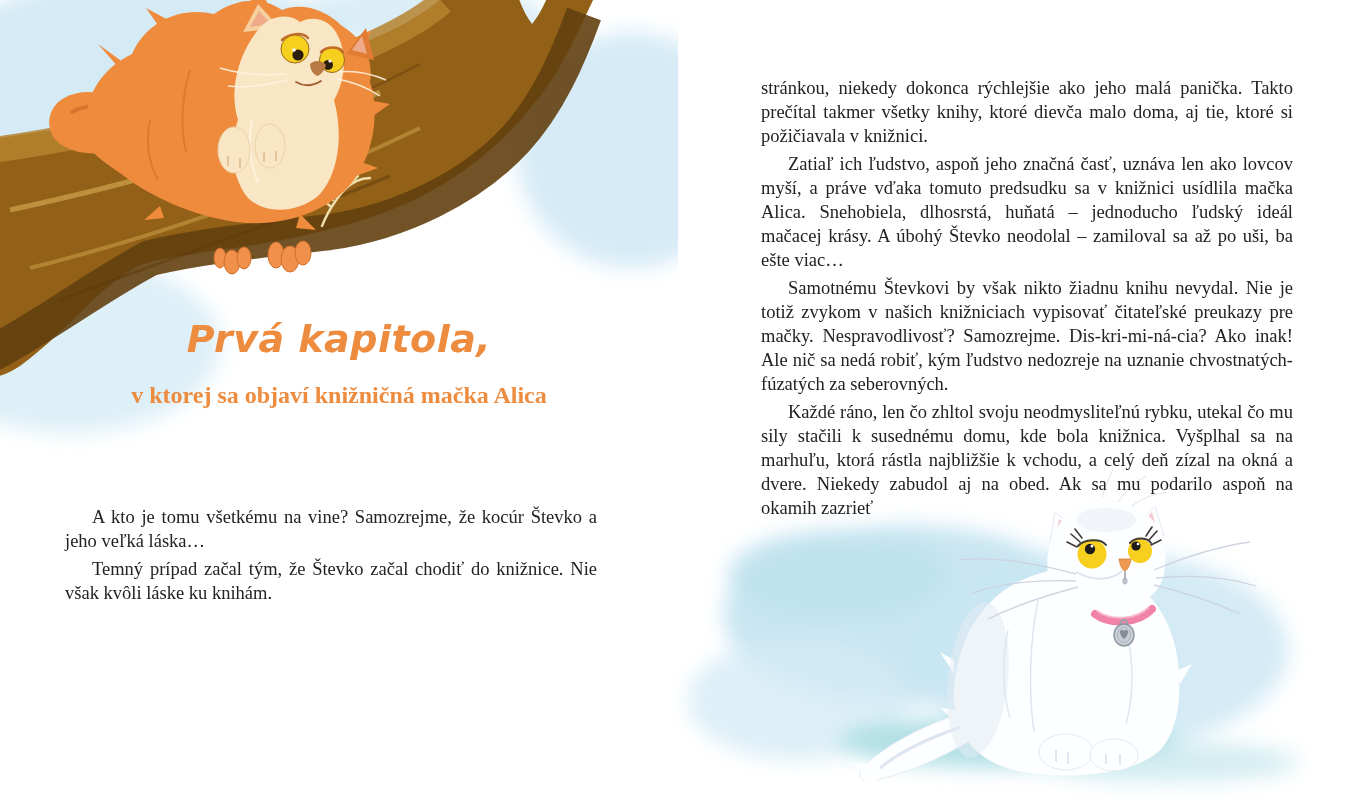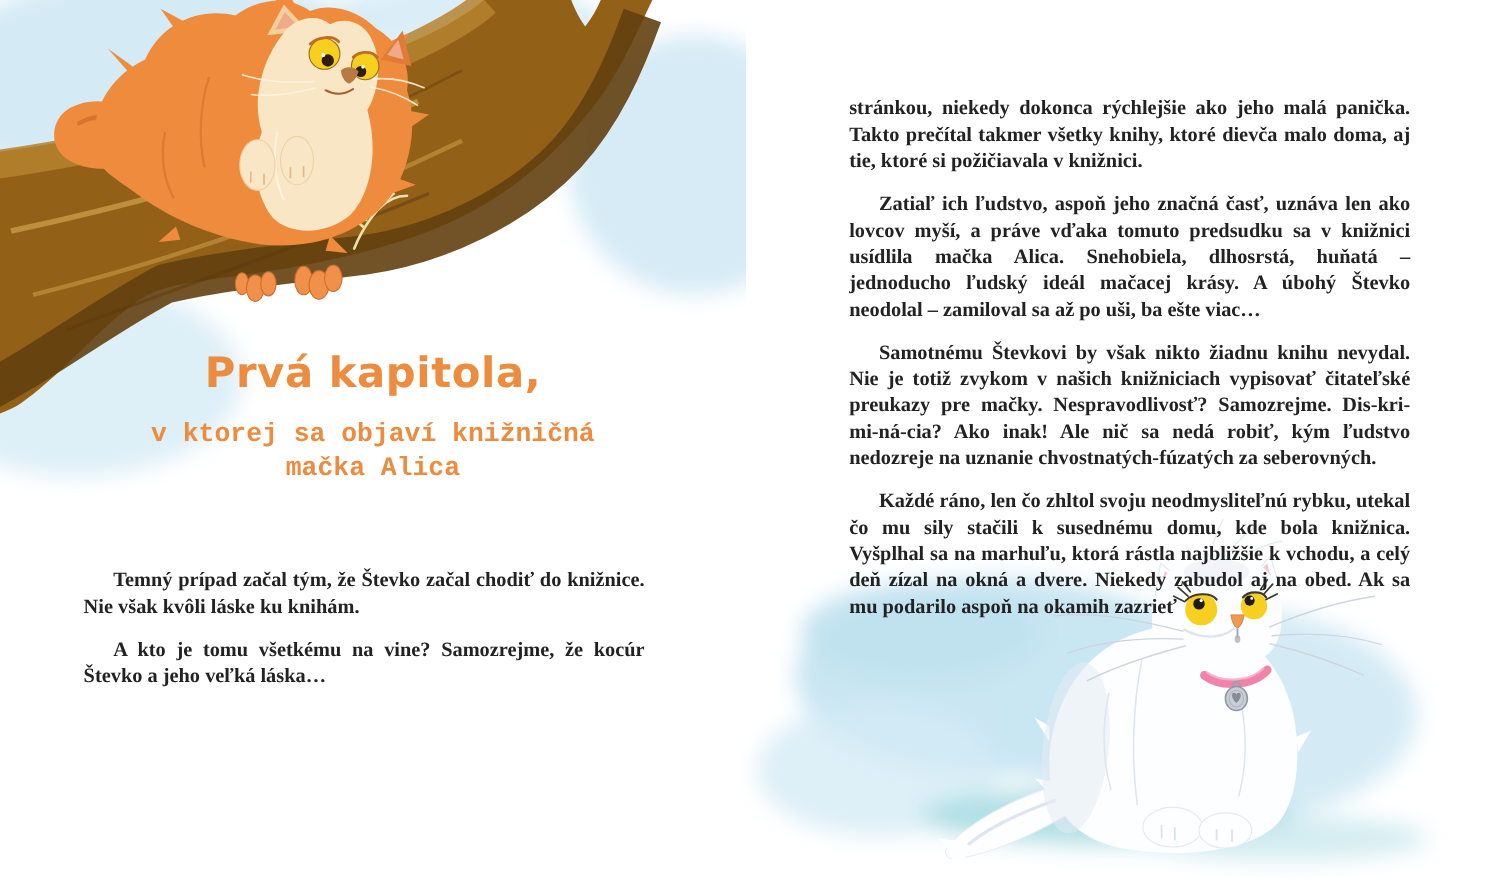--- a/index.html
+++ b/index.html
@@ -8,29 +8,29 @@
   .spread{position:relative;width:1356px;height:800px;background:var(--paper,#ffffff);overflow:hidden;}
   .page{position:absolute;top:0;width:678px;height:800px;}
   .page-left{left:0;}
   .page-right{left:678px;}
   .illu{position:absolute;display:block;}
   .illu-left{left:0;top:0;width:678px;height:480px;z-index:1;}
   .illu-right{left:0;top:480px;width:678px;height:320px;overflow:visible;z-index:1;}
   .soft{filter:blur(10px);}
   .chapter-title{position:absolute;left:0;width:678px;top:318px;margin:0;text-align:center;
       font-family:"DejaVu Sans", sans-serif;font-weight:bold;font-size:38px;line-height:42px;
-      letter-spacing:.5px;color:var(--accent_orange,#ED8B3E);white-space:nowrap;z-index:3;}
+      letter-spacing:.5px;color:var(--accent_orange,#ED8B3E);white-space:nowrap;z-index:3;font-style:italic;}
   .chapter-subtitle{position:absolute;left:124px;width:430px;top:380px;margin:0;text-align:center;
-      font-family:Liberation Mono, monospace;font-weight:bold;font-size:24px;line-height:31px;
+      font-family:Liberation Serif, serif;font-weight:bold;font-size:24px;line-height:31px;
       color:var(--accent_orange,#ED8B3E);z-index:3;}
   .body-text{position:absolute;width:540px;color:var(--body_text,#222222);
       font-size:18.5px;line-height:24px;text-align:justify;z-index:3;}
   .body-text-left{left:61px;top:501px;}
   .body-text-right{left:79px;top:72px;}
-  .para{margin:15px;font-weight:bold;}
+  .para{margin:4px;}
   .indent{text-indent:27px;}
   .page-number{position:absolute;left:0;width:678px;top:732px;text-align:center;
       color:var(--accent_orange,#ED8B3E);font-size:19px;z-index:3;}
   
   .sky-blob{fill:var(--sky_blue,#cfe8f4);}
   .branch-base{fill:var(--branch_mid,#926017);}
   .branch-under{stroke:var(--branch_dark,#63400f);fill:none;}
   .branch-top{stroke:var(--branch_light,#b5832e);fill:none;}
   .cat-orange{fill:var(--orange_cat,#EF8B3D);}
   .cat-cream{fill:var(--orange_cat_cream,#F9E6C5);}
@@ -139,22 +139,22 @@
           <path d="M 338,72 C 356,70 372,74 386,80"></path>
             <path d="M 337,79 C 354,82 368,88 380,96"></path>
         </g>
       </g>
     </svg>
 
     <h1 class="chapter-title">Prvá kapitola,</h1>
     <h2 class="chapter-subtitle">v ktorej sa objaví knižničná mačka Alica</h2>
 
     <div class="body-text body-text-left">
+      <p class="para indent">A kto je tomu všetkému na vine? Samozrejme, že kocúr Števko a jeho veľká láska…</p>
       <p class="para indent">Temný prípad začal tým, že Števko začal chodiť do knižnice. Nie však kvôli láske ku knihám.</p>
-      <p class="para indent">A kto je tomu všetkému na vine? Samozrejme, že kocúr Števko a jeho veľká láska…</p>
     </div>
 
   </div>
 
   <div class="page page-right">
 
     <div class="body-text body-text-right">
       <p class="para">stránkou, niekedy dokonca rýchlejšie ako jeho malá panička. Takto prečítal takmer všetky knihy, ktoré dievča malo doma, aj tie, ktoré si požičiavala v knižnici.</p>
       <p class="para indent">Zatiaľ ich ľudstvo, aspoň jeho značná časť, uznáva len ako lovcov myší, a práve vďaka tomuto predsudku sa v knižnici usídlila mačka Alica. Snehobiela, dlhosrstá, huňatá – jednoducho ľudský ideál mačacej krásy. A úbohý Števko neodolal – zamiloval sa až po uši, ba ešte viac…</p>
       <p class="para indent">Samotnému Števkovi by však nikto žiadnu knihu nevydal. Nie je totiž zvykom v našich knižniciach vypisovať čitateľské preukazy pre mačky. Nespravodlivosť? Samozrejme. Dis-kri-mi-ná-cia? Ako inak! Ale nič sa nedá robiť, kým ľudstvo nedozreje na uznanie chvostnatých-fúzatých za seberovných.</p>

